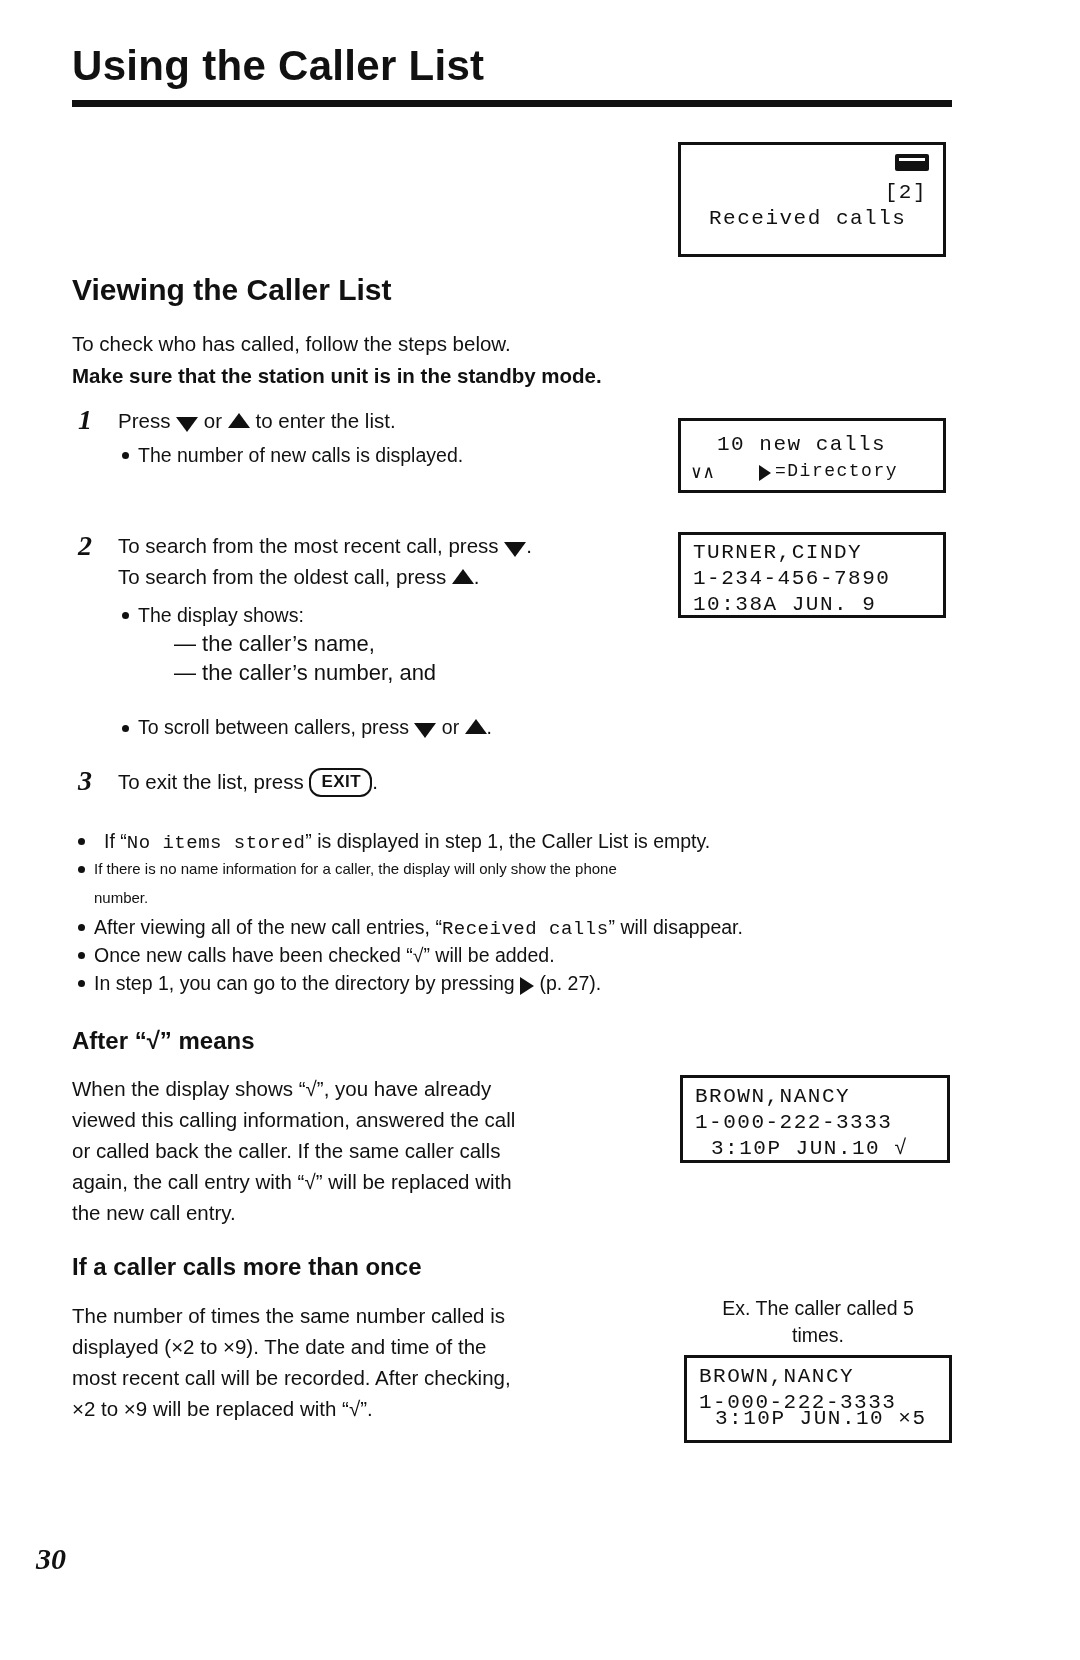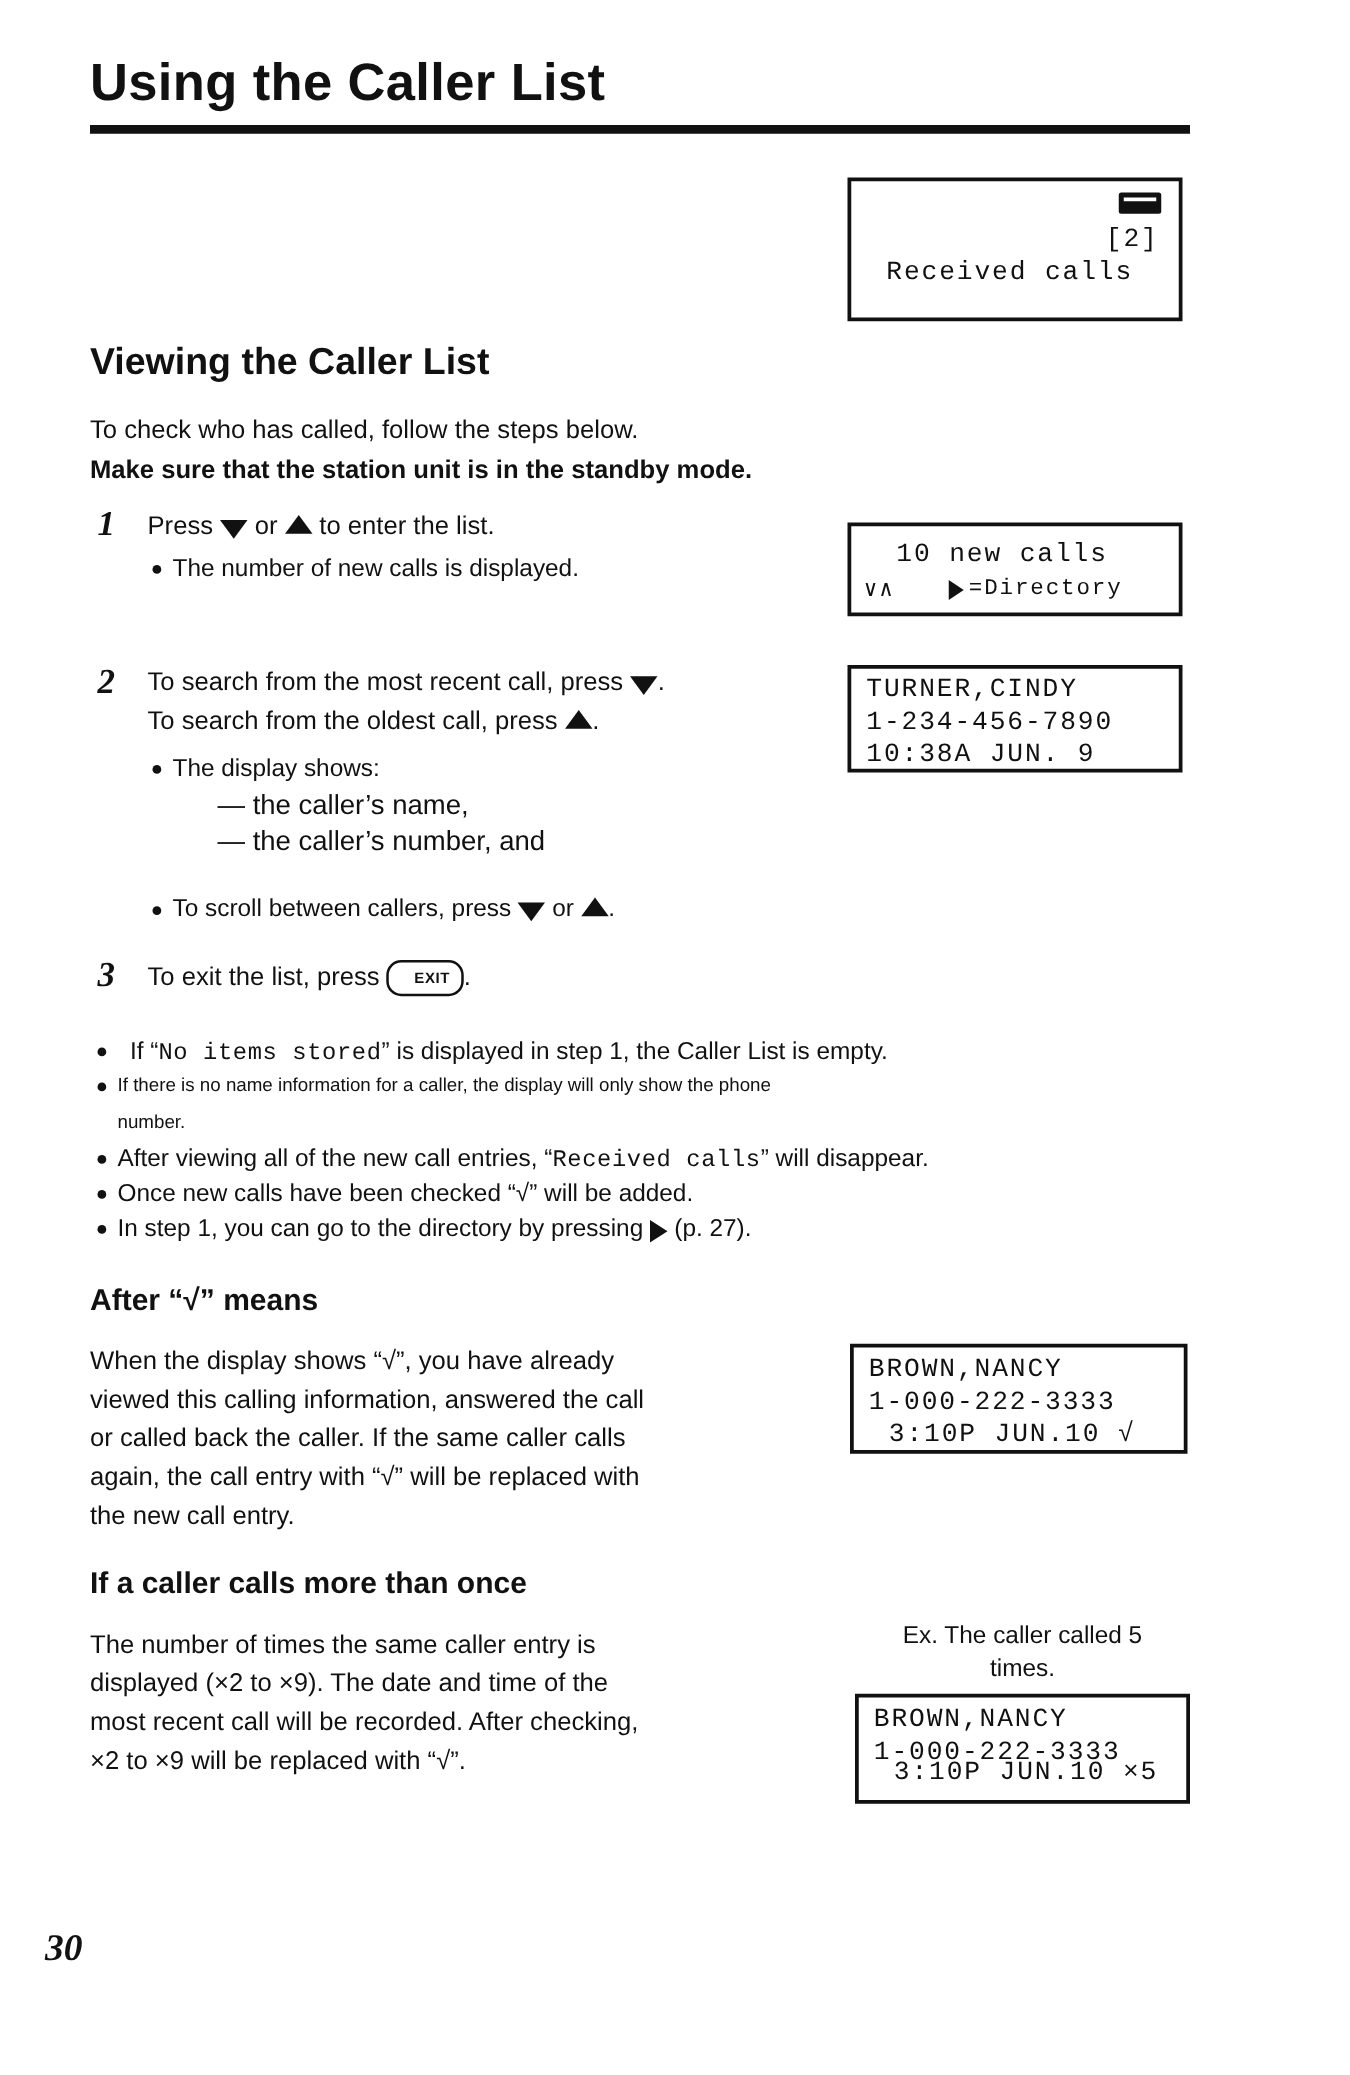--- a/index.html
+++ b/index.html
@@ -149,22 +149,22 @@
     border-bottom: 9px solid transparent;
     border-left: 14px solid #111;
     top: 1px;
   }
 
   
   .keycap {
     display: inline-block;
     border: 2.5px solid #111;
     border-radius: 12px;
-    padding: 1px 9px 2px 20px;
-    font-size: 12px;
+    padding: 1px 9px 2px 10px;
+    font-size: 17px;
     font-weight: bold;
     letter-spacing: 0.5px;
     line-height: 22px;
     position: relative;
     top: -2px;
   }
 
   
   .pagenum {
     position: absolute;
@@ -293,21 +293,21 @@
 
   <div class="lcd" style="left:680px; top:1075px; width:270px; height:88px;">
     <div class="lcd-line" style="left:12px; top:7px;">BROWN,NANCY</div>
     <div class="lcd-line" style="left:12px; top:33px;">1-000-222-3333</div>
     <div class="lcd-line" style="left:28px; top:59px;">3:10P JUN.10 √</div>
   </div>
 
   <div class="h3" style="left:72px; top:1253px;">If a caller calls more than once</div>
 
   <div class="para" style="left:72px; top:1300px; width:600px; line-height:31px;">
-    <span>The number of times the same caller entry is</span><br>
+    <span>The number of times the same number called is</span><br>
     <span>displayed (×2 to ×9). The date and time of the</span><br>
     <span>most recent call will be recorded. After checking,</span><br>
     <span>×2 to ×9 will be replaced with “√”.</span>
   </div>
 
   <div class="para center" style="left:678px; top:1295px; width:280px; font-size:19.5px; line-height:27px;">
     <span>Ex. The caller called 5</span><br>
     <span>times.</span>
   </div>
 

